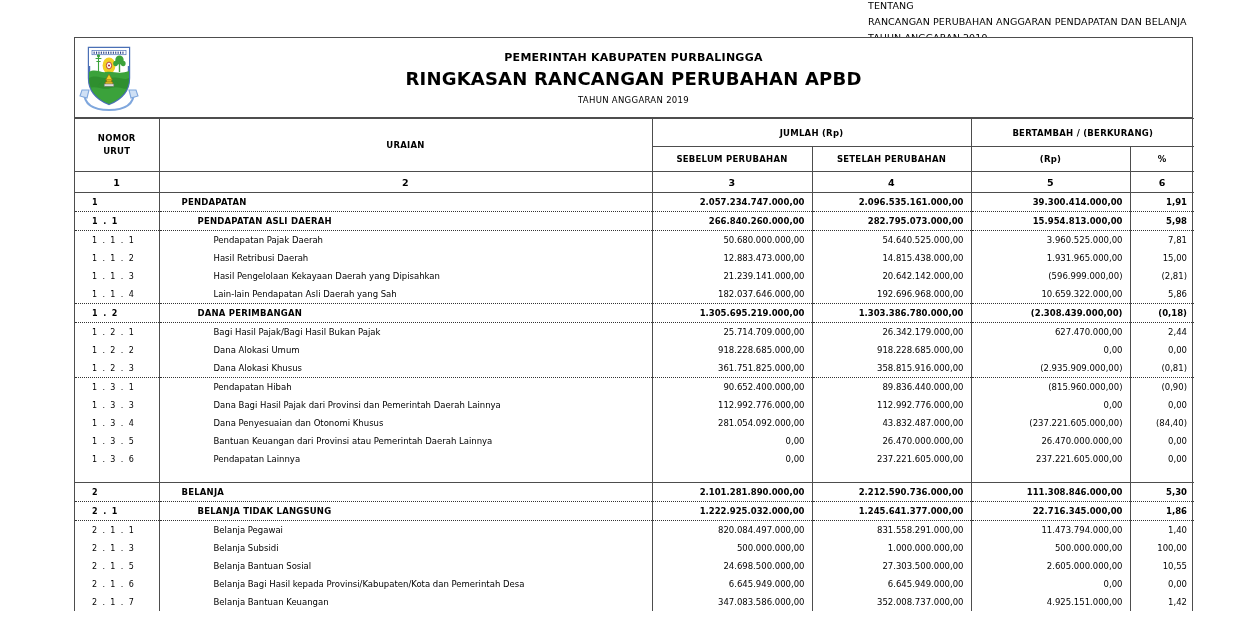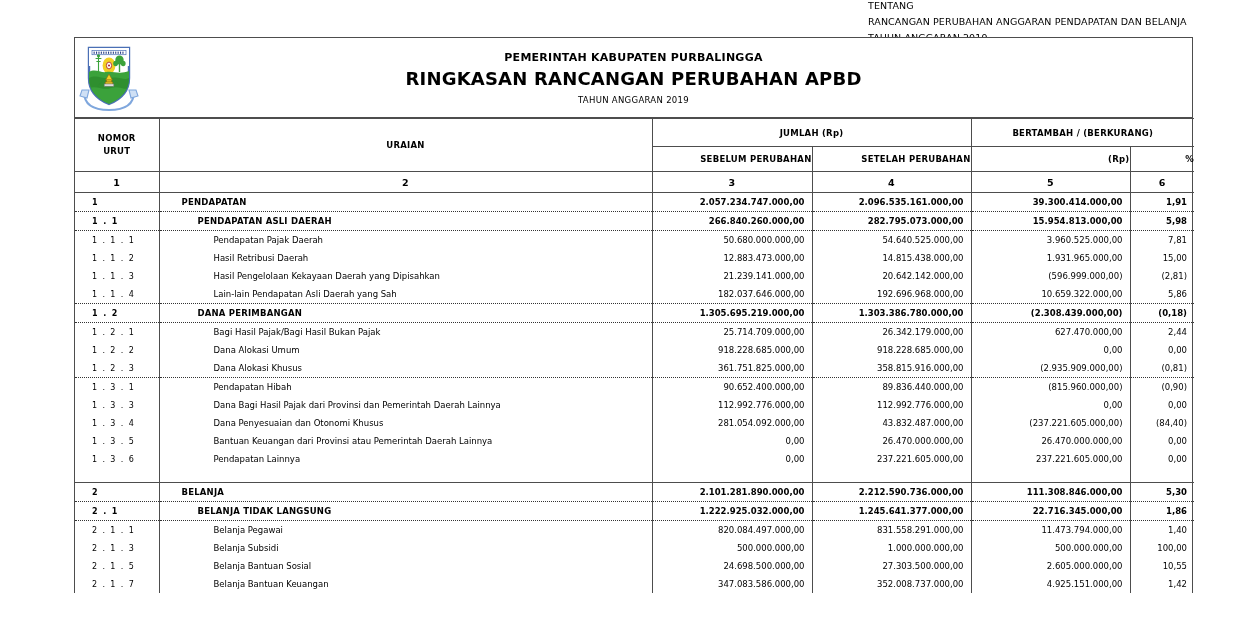--- a/index.html
+++ b/index.html
@@ -92,21 +92,21 @@
     text-align: center;
     vertical-align: middle;
     font-weight: bold;
     font-size: 8.5px;
     letter-spacing: .25px;
     padding: 0;
   }
   .thead td.noleft { border-left: none; }
   .thead td.noright { border-right: none; margin-left: 18px; }
   .thead .r1 { height: 27px; }
-  .thead .r2 { height: 24px; text-align: right; }
+  .thead .r2 { height: 24px; }
   .thead .r3 { height: 20px; font-size: 9.5px; }
   .thead .hx { line-height: 13px; }
 
   
   .tbody { width: 100%; border-collapse: collapse; table-layout: fixed; }
   .tbody td {
     padding: 0;
     font-size: 8.5px;
     height: 18px;
     vertical-align: middle;
@@ -474,20 +474,28 @@
           </tr>
           <tr class="data-row">
             <td class="c-kode">2 . 1 . 5</td>
             <td class="c-uraian lvl3">Belanja Bantuan Sosial</td>
             <td class="c-num">24.698.500.000,00</td>
             <td class="c-num">27.303.500.000,00</td>
             <td class="c-num">2.605.000.000,00</td>
             <td class="c-pct">10,55</td>
           </tr>
           <tr class="data-row">
+            <td class="c-kode">2 . 1 . 6</td>
+            <td class="c-uraian lvl3">Belanja Bagi Hasil kepada Provinsi/Kabupaten/Kota dan Pemerintah Desa</td>
+            <td class="c-num">6.645.949.000,00</td>
+            <td class="c-num">6.645.949.000,00</td>
+            <td class="c-num">0,00</td>
+            <td class="c-pct">0,00</td>
+          </tr>
+          <tr class="data-row">
             <td class="c-kode">2 . 1 . 7</td>
             <td class="c-uraian lvl3">Belanja Bantuan Keuangan</td>
             <td class="c-num">347.083.586.000,00</td>
             <td class="c-num">352.008.737.000,00</td>
             <td class="c-num">4.925.151.000,00</td>
             <td class="c-pct">1,42</td>
           </tr>
         </tbody>
     </table>
 

